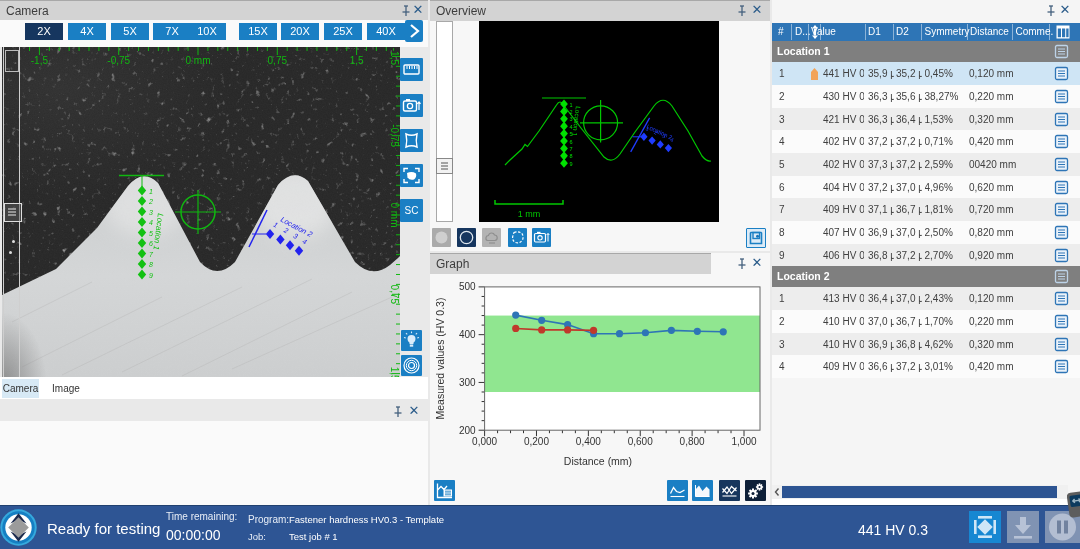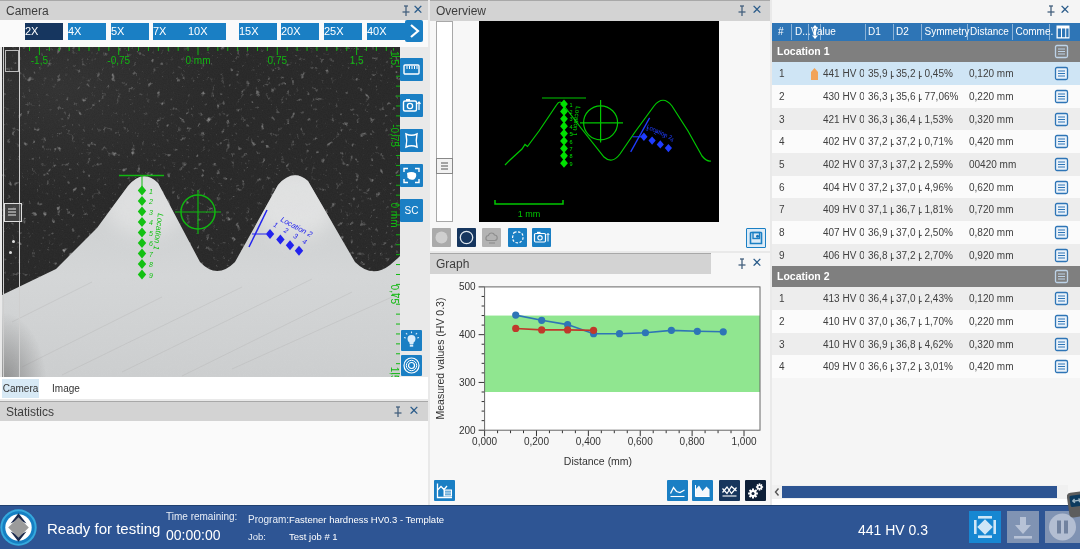--- a/index.html
+++ b/index.html
@@ -1,20 +1,20 @@
 <!DOCTYPE html>
 <html><head><meta charset="utf-8">
 <style>
   html,body{margin:0;padding:0;}
   body{width:1080px;height:549px;overflow:hidden;font-family:"Liberation Sans",sans-serif;background:#e9e9e9;}
   #app{position:relative;width:1080px;height:549px;}
   .abs{position:absolute;}
   .ttl{position:absolute;height:21px;background:#d3d3d3;border-top:1px solid #a8a8a8;color:#3d3d3d;font-size:12px;line-height:20px;padding-left:6px;box-sizing:border-box;}
   .xx{position:absolute;top:0px;width:14px;height:20px;color:#2b5c8a;font-size:13px;line-height:19px;text-align:center;}
-  .magbtn{position:absolute;top:23px;height:17px;width:38px;background:#1a7fc4;color:#fff;font-size:11px;line-height:17px;text-align:left;}
+  .magbtn{position:absolute;top:23px;height:17px;width:38px;background:#1a7fc4;color:#fff;font-size:11px;line-height:17px;text-align:center;}
   .magsel{background:#16365f;}
   .sbtn{position:absolute;width:23px;height:23px;background:#1a7fc4;border-radius:1px;}
   .obtn{position:absolute;top:228px;width:19px;height:19px;border-radius:1px;}
   .gbtn{position:absolute;width:21px;height:21px;border-radius:1px;}
   .trow{position:absolute;left:772px;width:308px;height:23px;font-size:10px;color:#404040;}
   .trow .c{position:absolute;top:0;height:23px;line-height:23px;overflow:hidden;white-space:nowrap;}
   .cnum{left:7px;width:22px;}
   .cval{left:51px;width:41px;}
   .cd1{left:96px;width:26px;}
   .cd2{left:124px;width:26px;}
@@ -282,21 +282,20 @@
         <circle cx="10.5" cy="10.5" r="7.5" stroke-width="1.2"></circle>
         <circle cx="10.5" cy="10.5" r="5.2" stroke-width="1"></circle>
         <circle cx="10.5" cy="10.5" r="3" stroke-width="1.2"></circle>
       </g>
     </svg>
 
 <div class="abs" style="left:0;top:377px;width:428px;height:22px;background:#fff;"></div>
 <div class="abs" style="left:2px;top:379px;width:37px;height:19px;background:#d7e9f5;font-size:10px;color:#333;text-align:center;line-height:19px;">Camera</div>
 <div class="abs" style="left:46px;top:379px;width:40px;height:19px;font-size:10px;color:#333;text-align:center;line-height:19px;">Image</div>
 
-<div class="ttl" style="left:0;top:401px;width:428px;">Statistics</div>
 <svg class="abs" style="left:391px;top:405px;" width="14" height="14" viewBox="0 0 14 14">
       <g stroke="#44617e" stroke-width="1.3" fill="none">
         <line x1="7" y1="2" x2="7" y2="8"></line>
         <line x1="3.5" y1="8" x2="10.5" y2="8"></line>
         <line x1="7" y1="8" x2="7" y2="12"></line>
         <line x1="5" y1="2" x2="9" y2="2"></line>
       </g>
     </svg>
 <div class="xx" style="left:407px;top:401px;">✕</div>
 <div class="abs" style="left:0;top:421px;width:428px;height:84px;background:#fafafa;"></div>
@@ -602,21 +601,21 @@
         </g>
       </svg>
       <svg class="abs" style="left:810px;top:67.1px;" width="9" height="14" viewBox="0 0 9 14">
         <path d="M1 13 L1 5 L4.5 1 L8 5 L8 13 Z" fill="#f2a359"></path>
       </svg>
       <div class="trow" style="top:84.8px;background:#fbfbfb;">
         <div class="c cnum">2</div>
         <div class="c cval">430 HV 0.3</div>
         <div class="c cd1">36,3 µm</div>
         <div class="c cd2">35,6 µm</div>
-        <div class="c csym">77,06%</div>
+        <div class="c csym">38,27%</div>
         <div class="c cdst">0,220 mm</div>
       </div>
       <svg class="abs" style="left:1054px;top:88.8px;" width="15" height="15" viewBox="0 0 15 15">
         <rect x="1.5" y="1.5" width="12" height="12" rx="1.5" fill="#eaf2fa" stroke="#2e75b6" stroke-width="1.3"></rect>
         <g stroke="#2e75b6" stroke-width="1">
           <line x1="4" y1="5" x2="11" y2="5"></line>
           <line x1="4" y1="7.5" x2="11" y2="7.5"></line>
           <line x1="4" y1="10" x2="11" y2="10"></line>
         </g>
       </svg>

